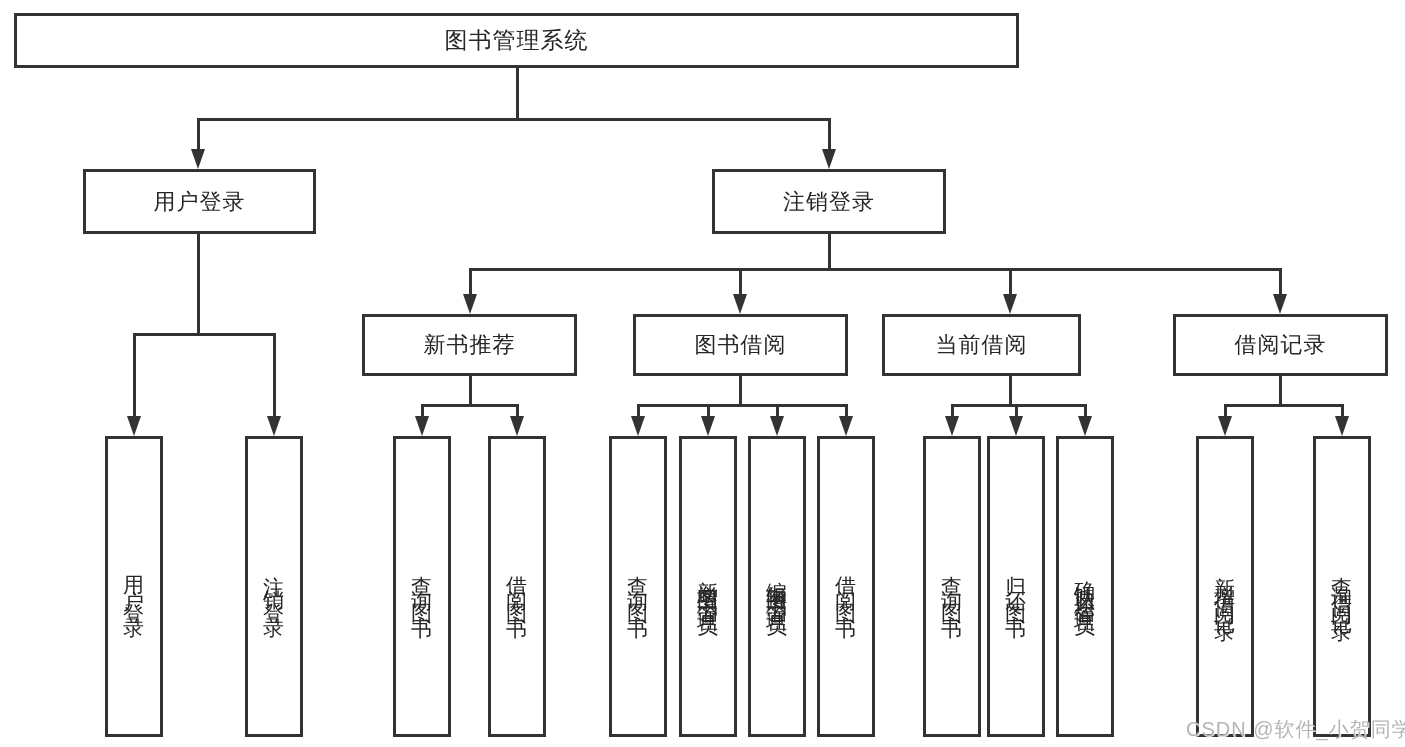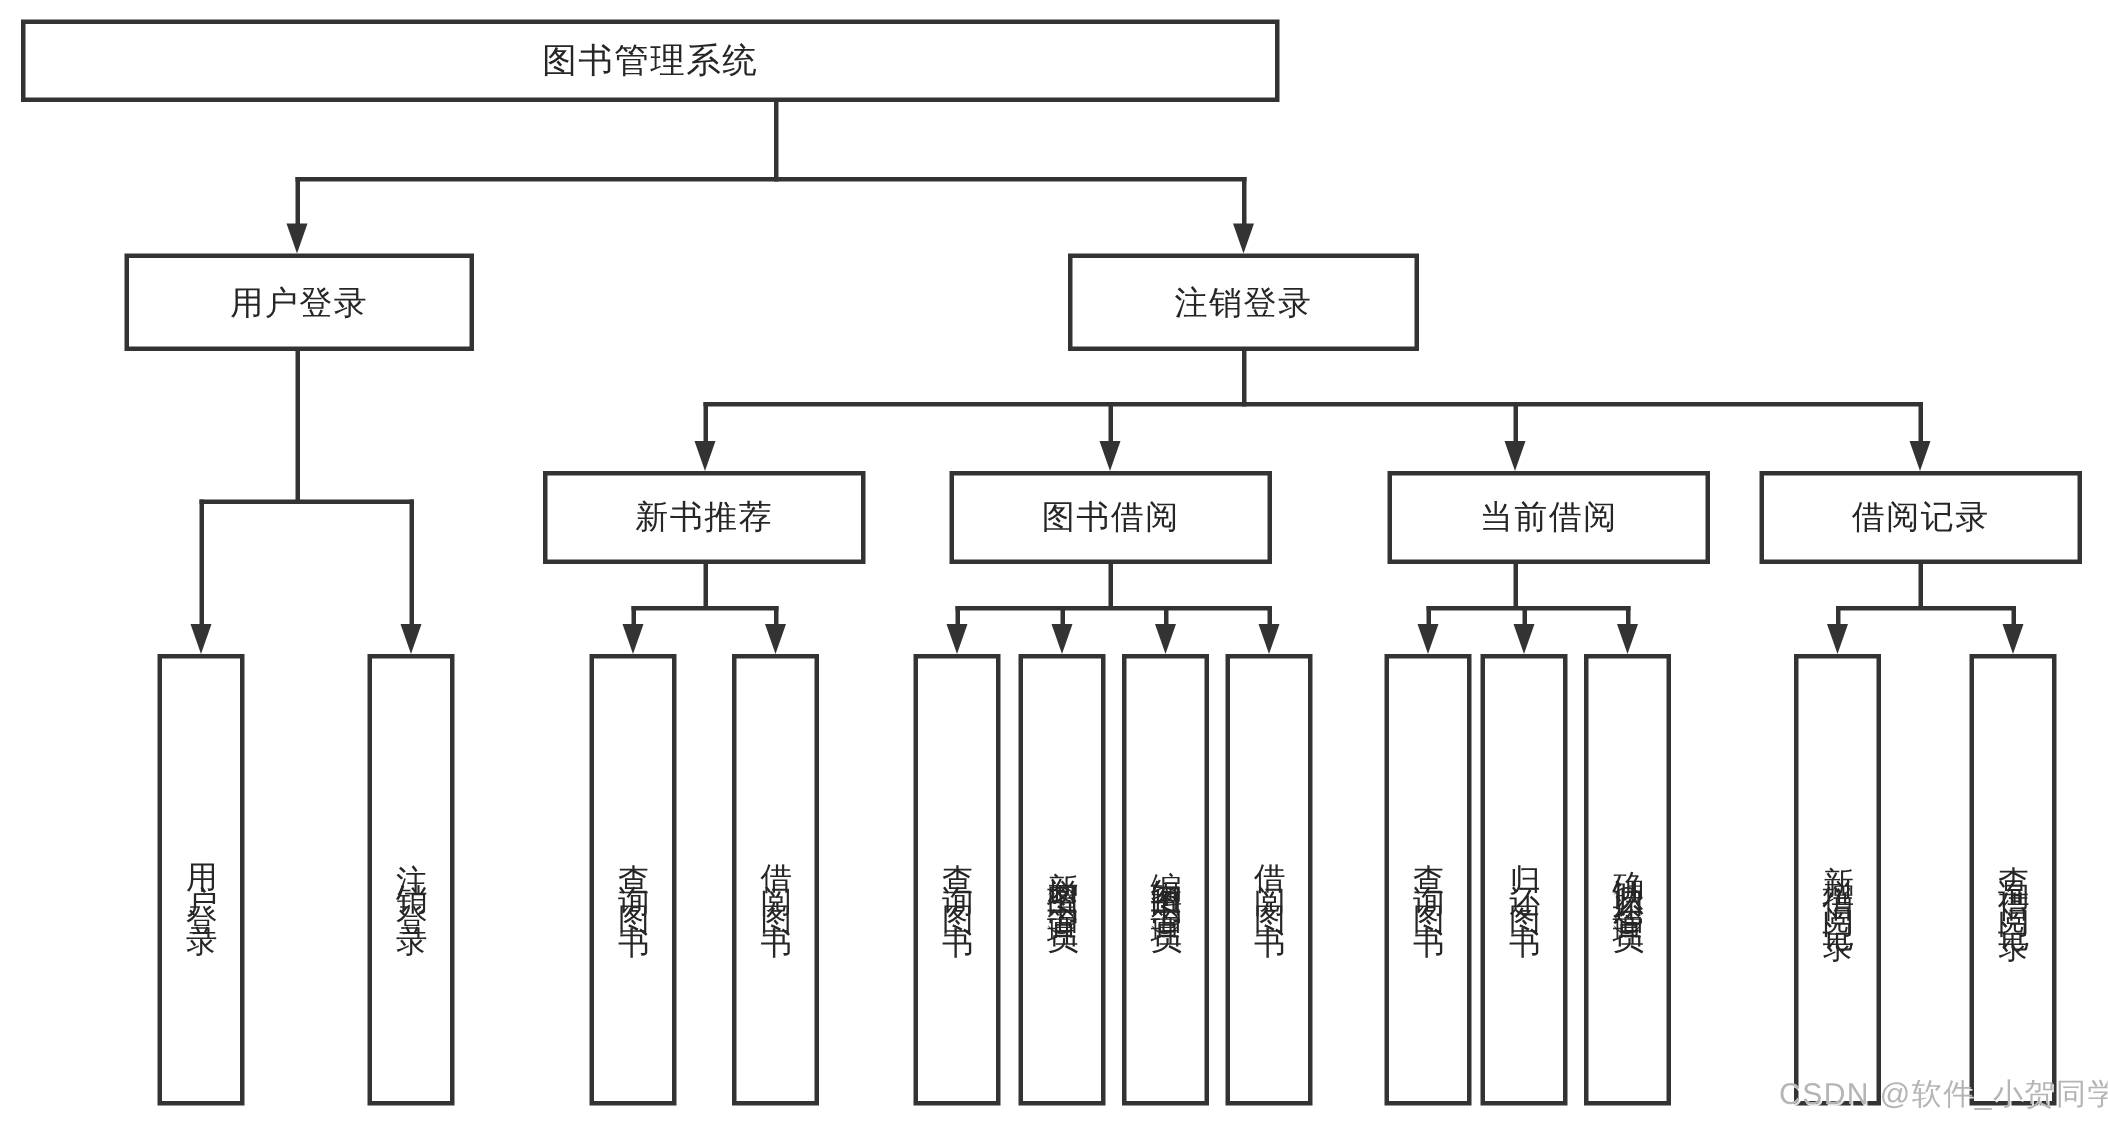--- a/index.html
+++ b/index.html
@@ -63,21 +63,21 @@
     z-index: 10;
     white-space: nowrap;
     letter-spacing: 1px;
   }
 </style>
 </head>
 <body>
 
 <div class="canvas">
 
-  <div class="box root" style="left:14px; top:13px; width:839px; height:55px;">图书管理系统</div>
+  <div class="box root" style="left:14px; top:13px; width:1005px; height:55px;">图书管理系统</div>
 
   <div class="line" style="left:515.5px; top:68px; width:3px; height:53px;"></div>
   <div class="line" style="left:196.5px; top:118px; width:634px; height:3px;"></div>
   <div class="line" style="left:196.5px; top:118px; width:3px; height:33px;"></div>
   <div class="line" style="left:827.5px; top:118px; width:3px; height:33px;"></div>
   <div class="arrow" style="left:191px; top:149px;"></div>
   <div class="arrow" style="left:822px; top:149px;"></div>
 
   <div class="box" style="left:83px; top:169px; width:233px; height:65px;">用户登录</div>
   <div class="box" style="left:712px; top:169px; width:234px; height:65px;">注销登录</div>
@@ -95,21 +95,21 @@
   <div class="line" style="left:738.5px; top:268px; width:3px; height:28px;"></div>
   <div class="line" style="left:1008.5px; top:268px; width:3px; height:28px;"></div>
   <div class="line" style="left:1278.5px; top:268px; width:3px; height:28px;"></div>
   <div class="arrow" style="left:463px; top:294px;"></div>
   <div class="arrow" style="left:733px; top:294px;"></div>
   <div class="arrow" style="left:1003px; top:294px;"></div>
   <div class="arrow" style="left:1273px; top:294px;"></div>
 
   <div class="box" style="left:633px; top:314px; width:215px; height:62px;">图书借阅</div>
   <div class="box" style="left:362px; top:314px; width:215px; height:62px;">新书推荐</div>
-  <div class="box" style="left:925px; top:314px; width:215px; height:62px;font-family:Liberation Mono, monospace;">当前借阅</div>
+  <div class="box" style="left:882px; top:314px; width:199px; height:62px;font-family:Liberation Mono, monospace;">当前借阅</div>
   <div class="box" style="left:1173px; top:314px; width:215px; height:62px;">借阅记录</div>
 
   <div class="line" style="left:468.5px; top:375px; width:3px; height:31px;"></div>
   <div class="line" style="left:738.5px; top:375px; width:3px; height:31px;"></div>
   <div class="line" style="left:1008.5px; top:375px; width:3px; height:31px;"></div>
   <div class="line" style="left:1278.5px; top:375px; width:3px; height:31px;"></div>
 
   <div class="line" style="left:420.5px; top:404px; width:98px; height:3px;"></div>
   <div class="line" style="left:636.5px; top:404px; width:211px; height:3px;"></div>
   <div class="line" style="left:950.5px; top:404px; width:136px; height:3px;"></div>

